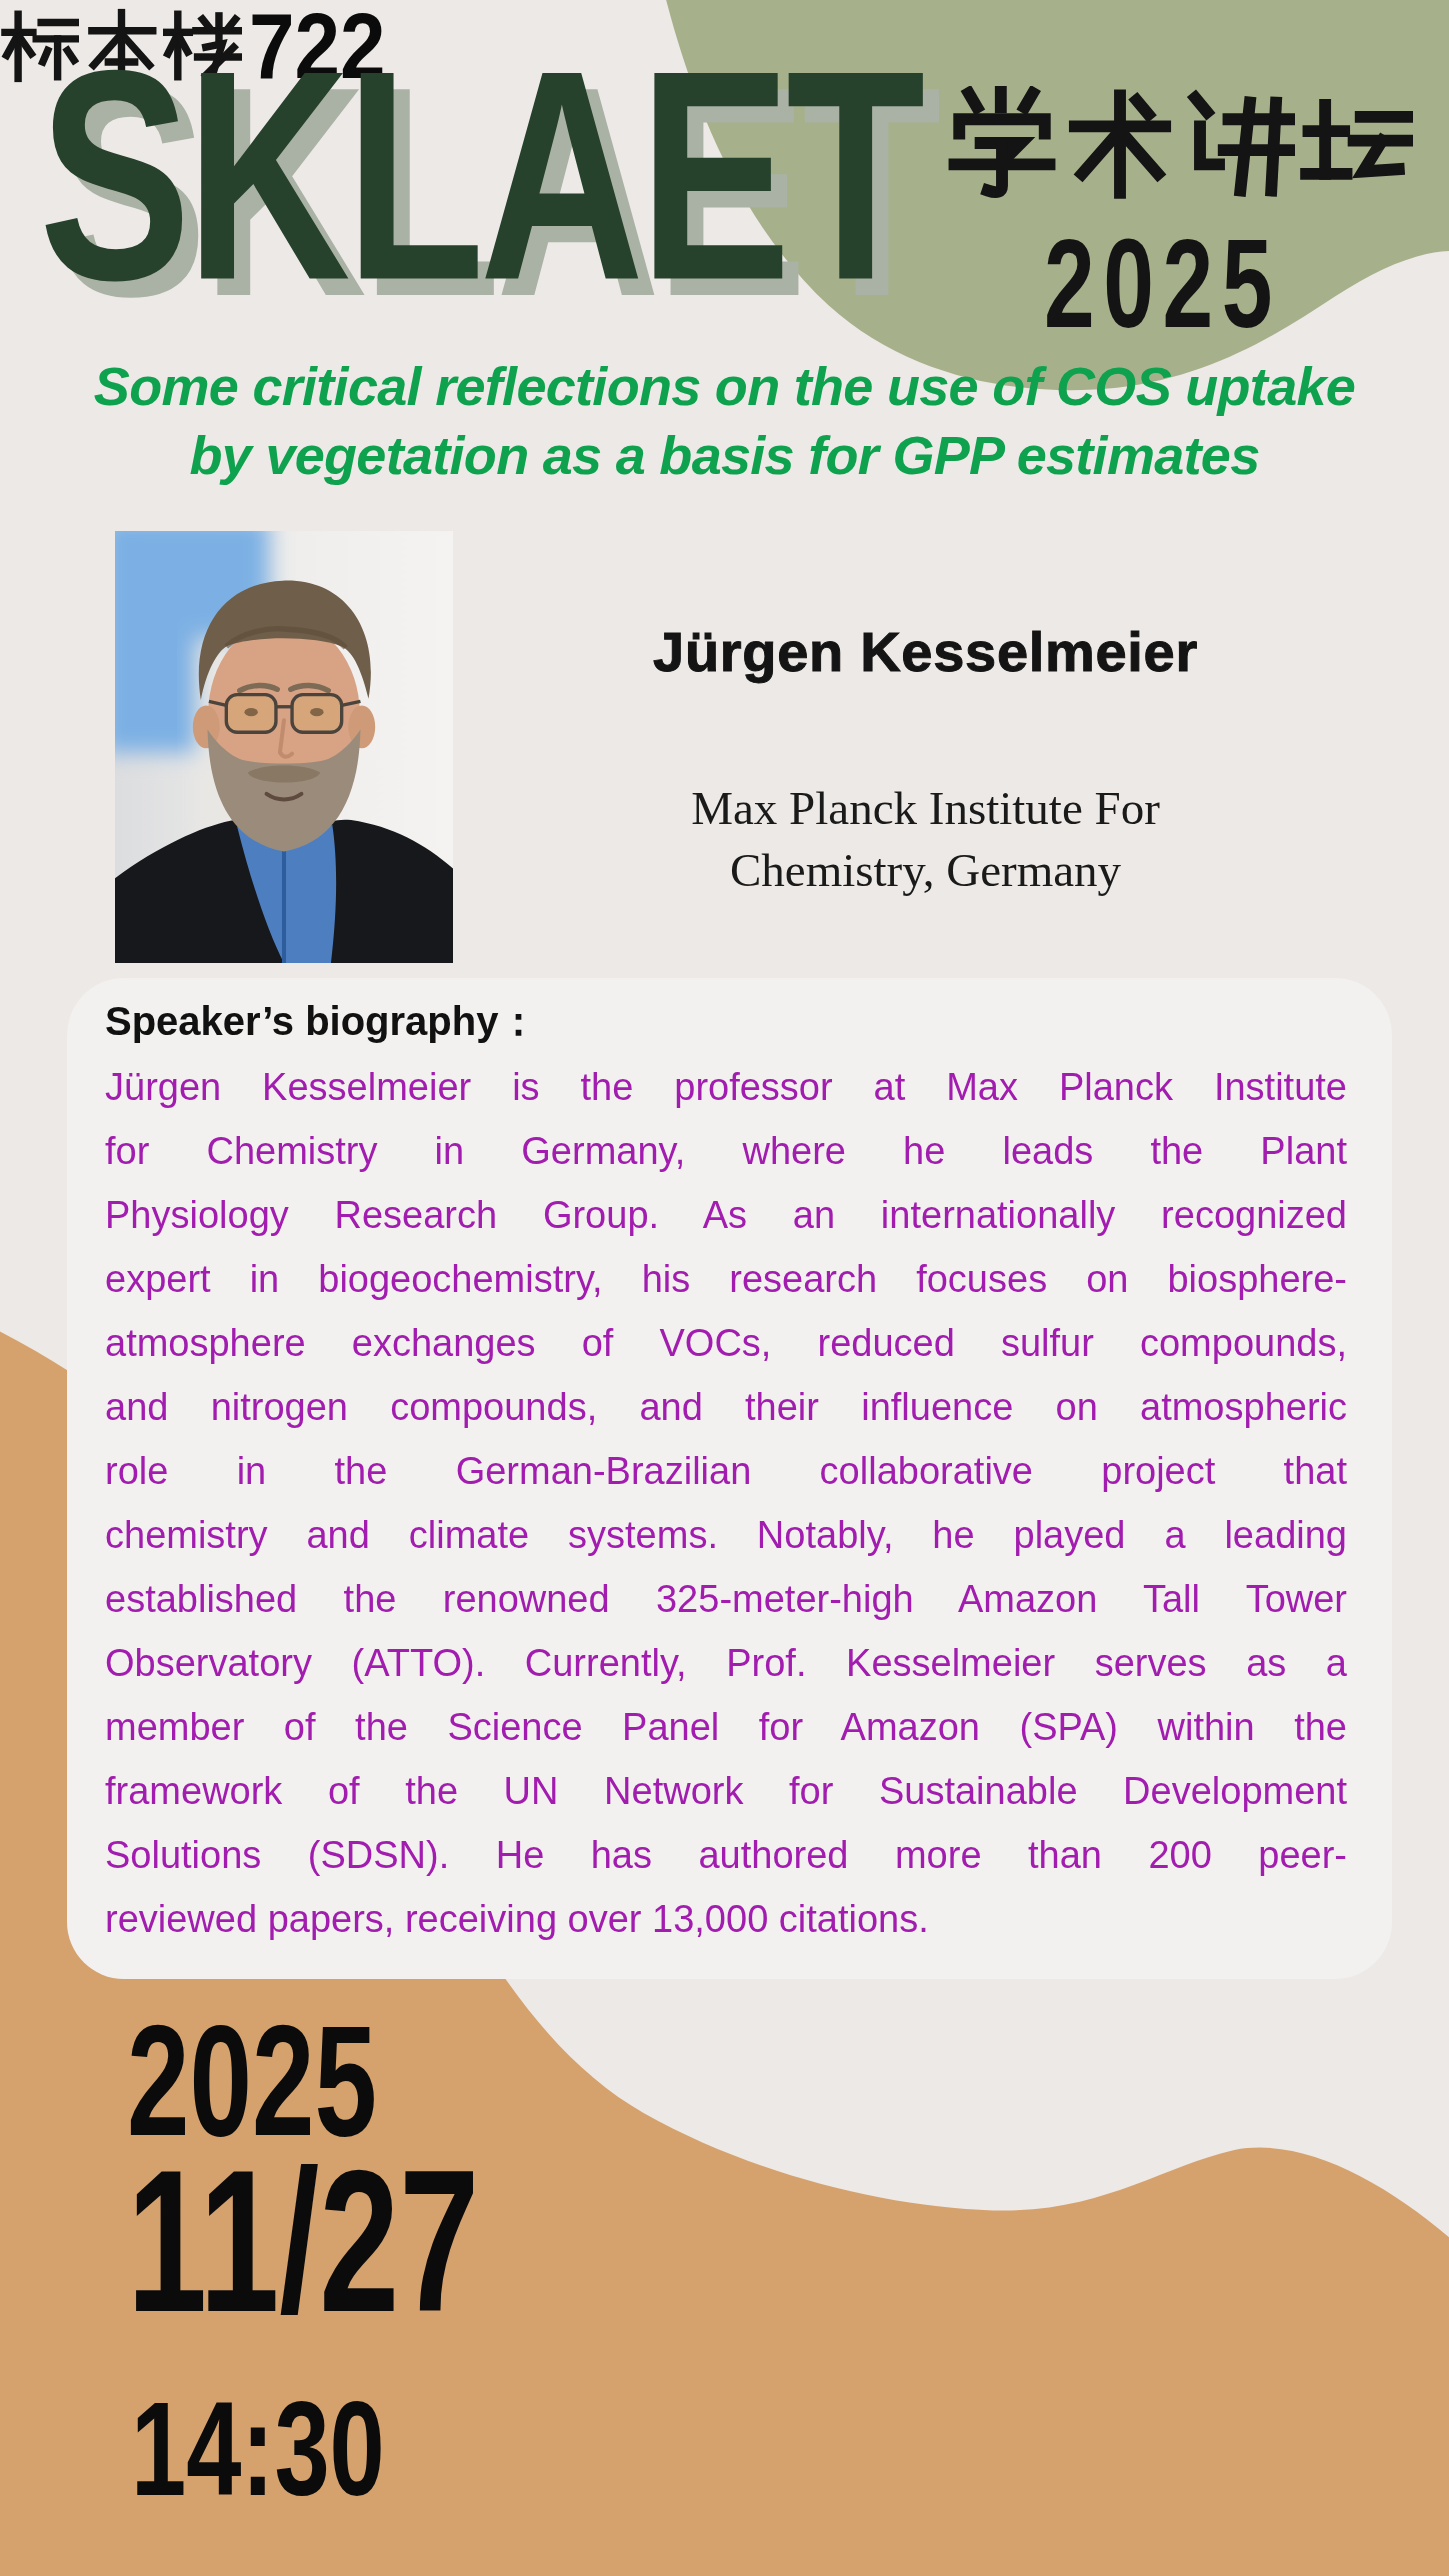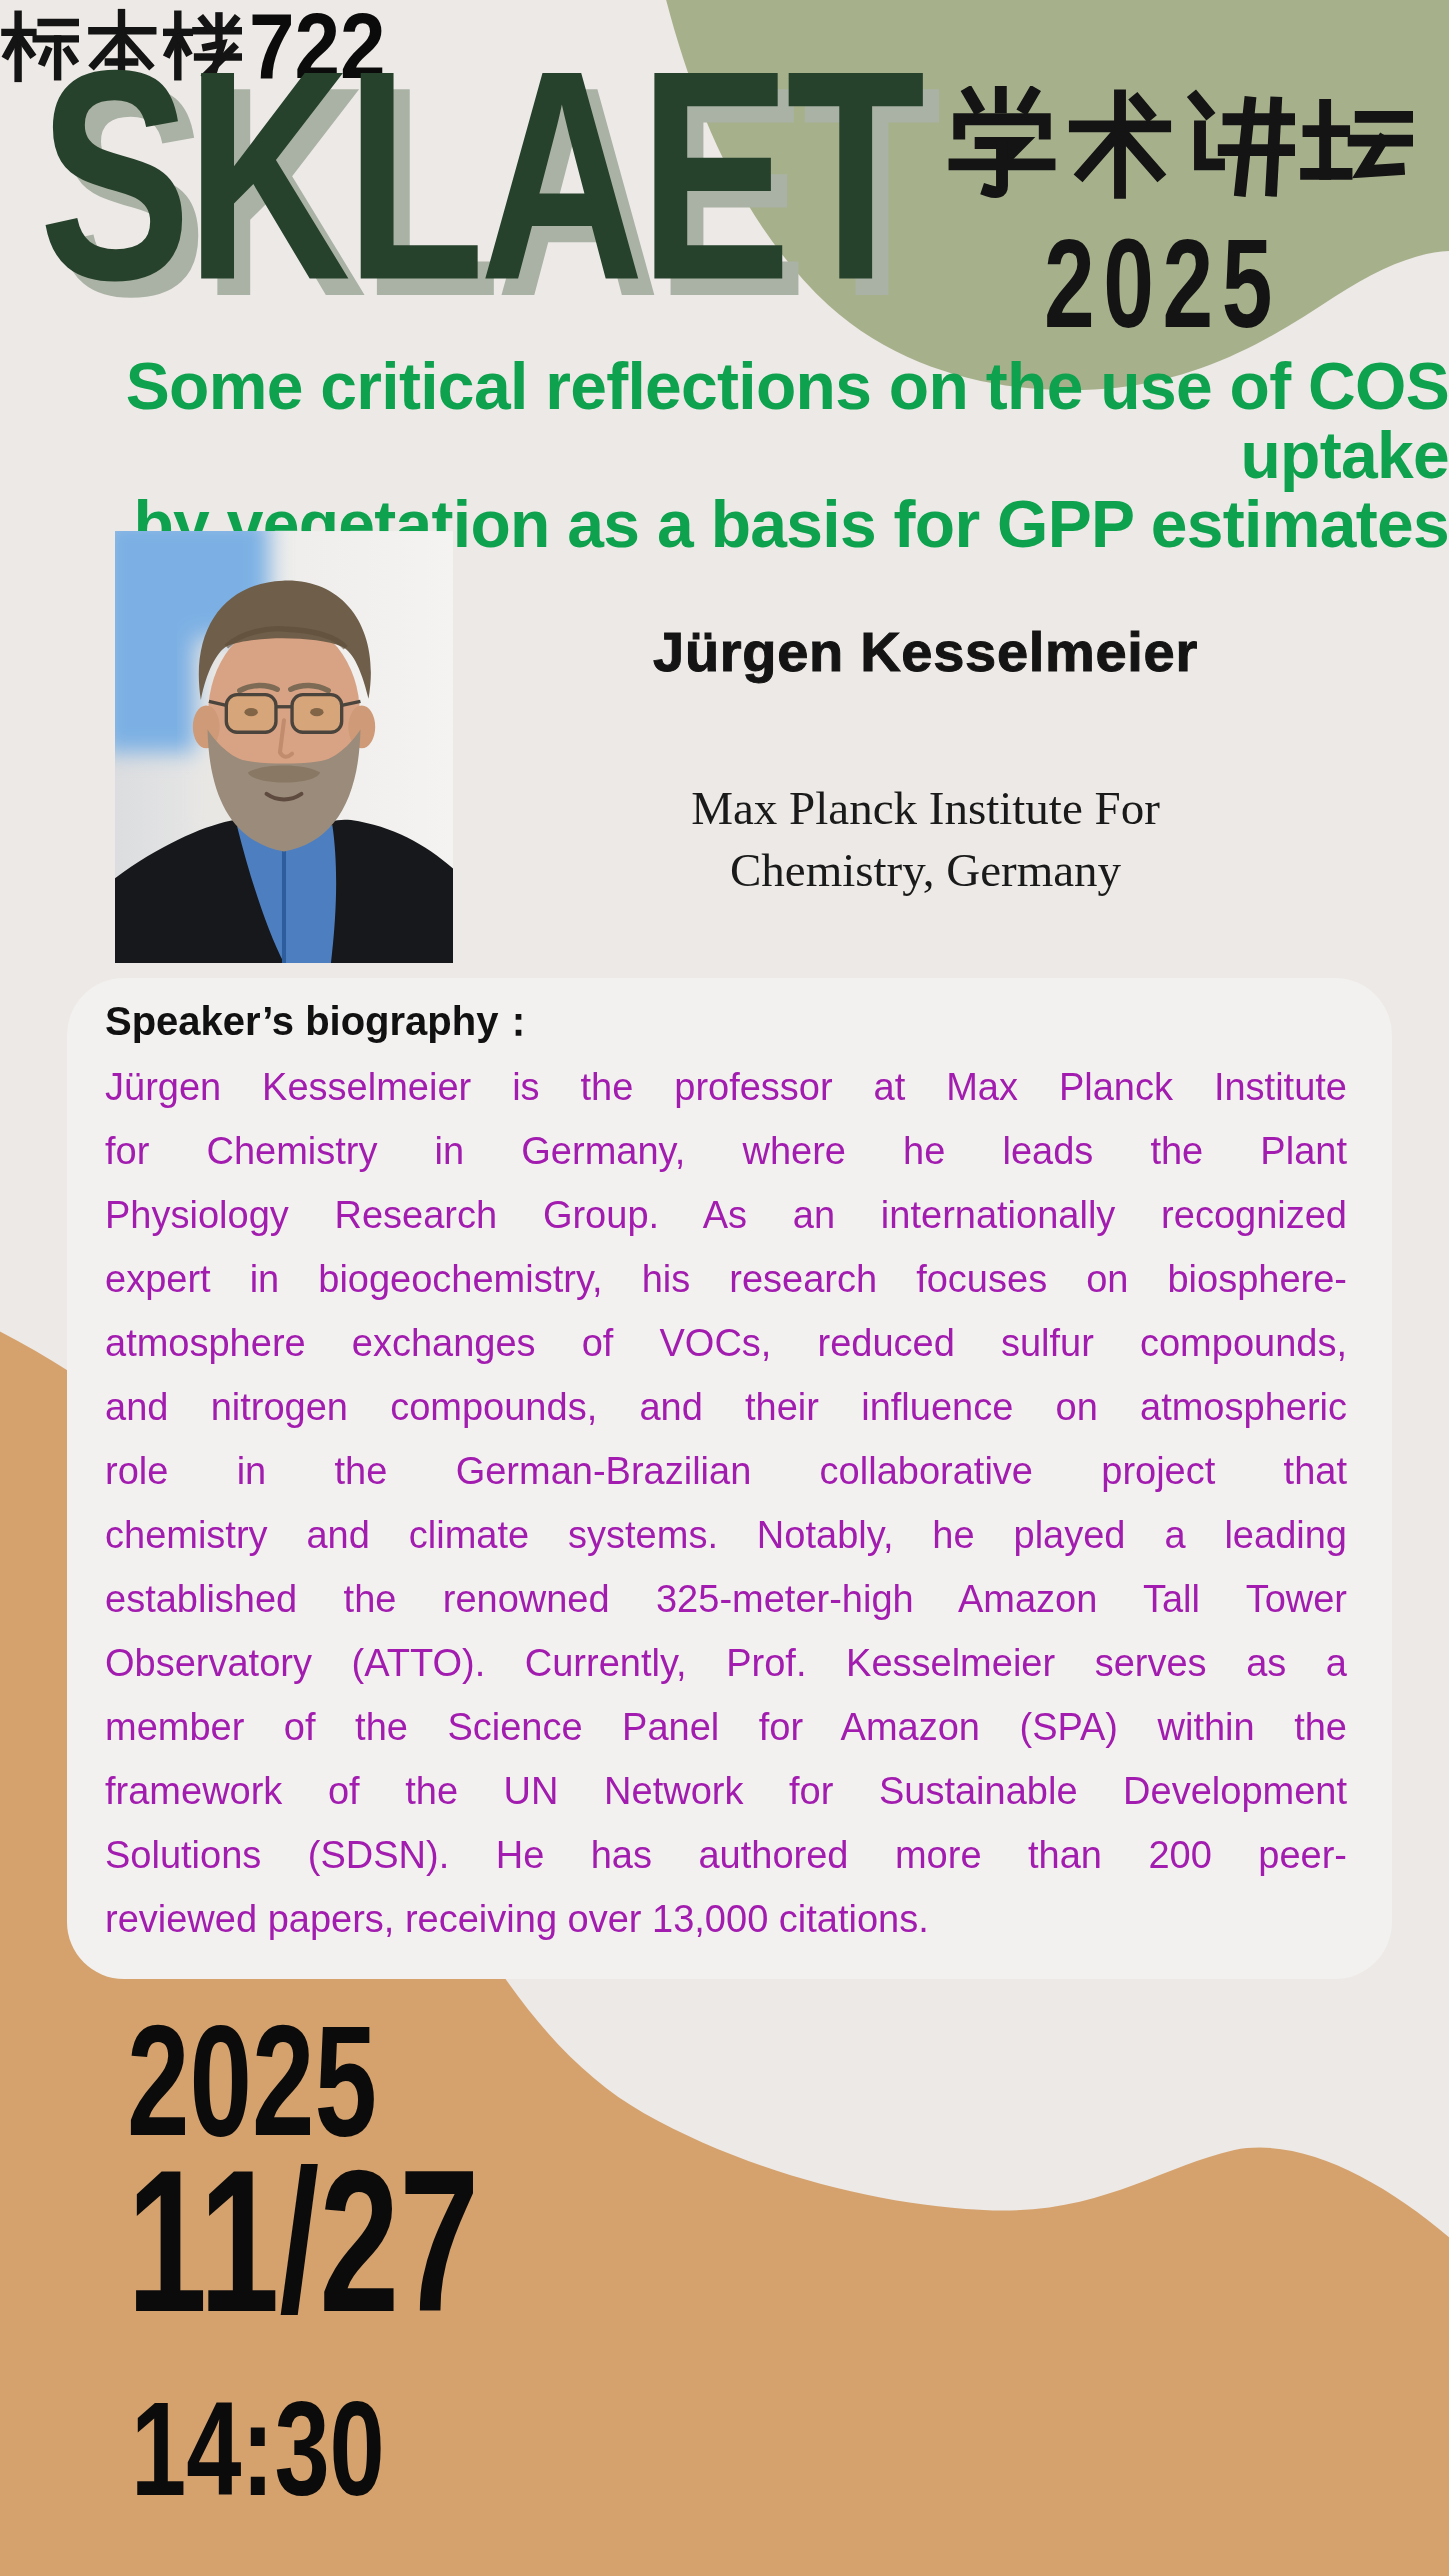--- a/index.html
+++ b/index.html
@@ -27,22 +27,22 @@
   #year-top{
     position:absolute;left:1044px;top:221px;z-index:3;
     font-size:114px;font-weight:700;letter-spacing:10.7px;line-height:1;
     transform:scale(0.80,1.10);transform-origin:left top;
     color:#141414;white-space:nowrap;
   }
 
   
   #talk-title{
     position:absolute;left:0;top:352px;width:1449px;z-index:3;
-    text-align:right;font-weight:700;font-size:66px;line-height:69px;
-    color:#0EA24E;letter-spacing:-0.7px;
+    text-align:center;font-weight:700;font-size:54px;line-height:69px;
+    color:#0EA24E;letter-spacing:-0.7px;font-style:italic;
   }
 
   
   #photo{position:absolute;left:115px;top:531px;width:338px;height:432px;z-index:3;overflow:hidden;}
   #speaker-name{
     position:absolute;left:456px;top:619px;width:939px;z-index:3;
     text-align:center;font-size:56px;font-weight:700;letter-spacing:0.7px;
     -webkit-text-stroke:1px #141414;
   }
   #affiliation{

